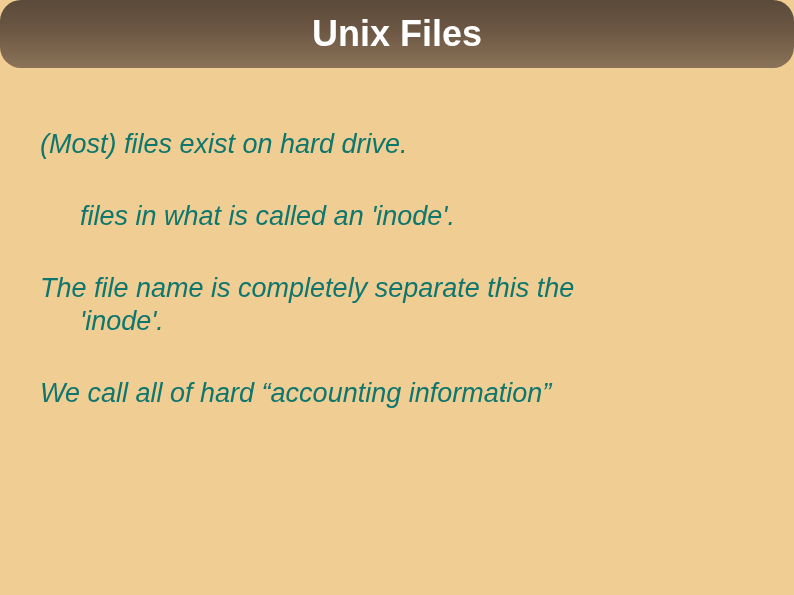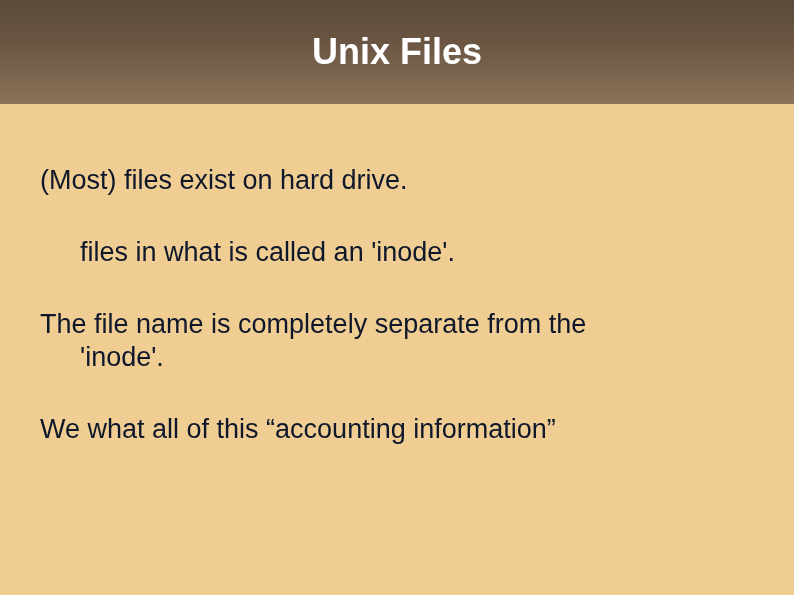--- a/index.html
+++ b/index.html
@@ -3,39 +3,41 @@
 <meta charset="utf-8">
 <style>
   * { margin: 0; padding: 0; box-sizing: border-box; }
   html, body { width: 794px; height: 595px; overflow: hidden; }
   body {
     font-family: Arial, Helvetica, sans-serif;
     background: #f0ce93;
   }
   .header {
     width: 100%;
-    height: 104px;
+    height: 68px;
     background: linear-gradient(to bottom, #5a4a3a 0%, #6a5542 40%, #8a7358 100%);
     display: flex;
     align-items: center;
     justify-content: center;
+    border-radius: 21px;
   }
   .title {
     color: #ffffff;
     font-size: 36px;
     font-weight: bold;
   }
   .content {
     padding: 60px 40px 0 40px;
   }
   .para {
-    color: #0f172a;
+    color: #0f766e;
     font-size: 27px;
     line-height: 1.25;
     margin-bottom: 38px;
+    font-style: italic;
   }
   .para .indent {
     display: block;
     margin-left: 40px;
   }
 </style>
 </head>
 <body>
 
 <div class="header">
@@ -43,19 +45,19 @@
 </div>
 
 <div class="content">
   <div class="para">
     <span>(Most) files exist on hard drive.</span>
   </div>
   <div class="para">
     <span class="indent">files in what is called an 'inode'.</span>
   </div>
   <div class="para">
-    <span>The file name is completely separate from the</span>
+    <span>The file name is completely separate this the</span>
     <span class="indent">'inode'.</span>
   </div>
   <div class="para">
-    <span>We what all of this “accounting information”</span>
+    <span>We call all of hard “accounting information”</span>
   </div>
 </div>
 
 </body></html>

